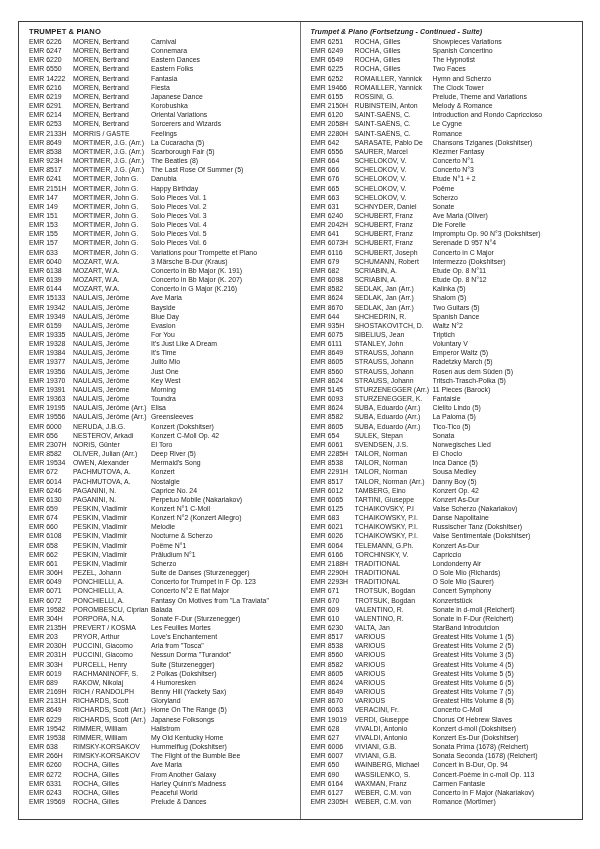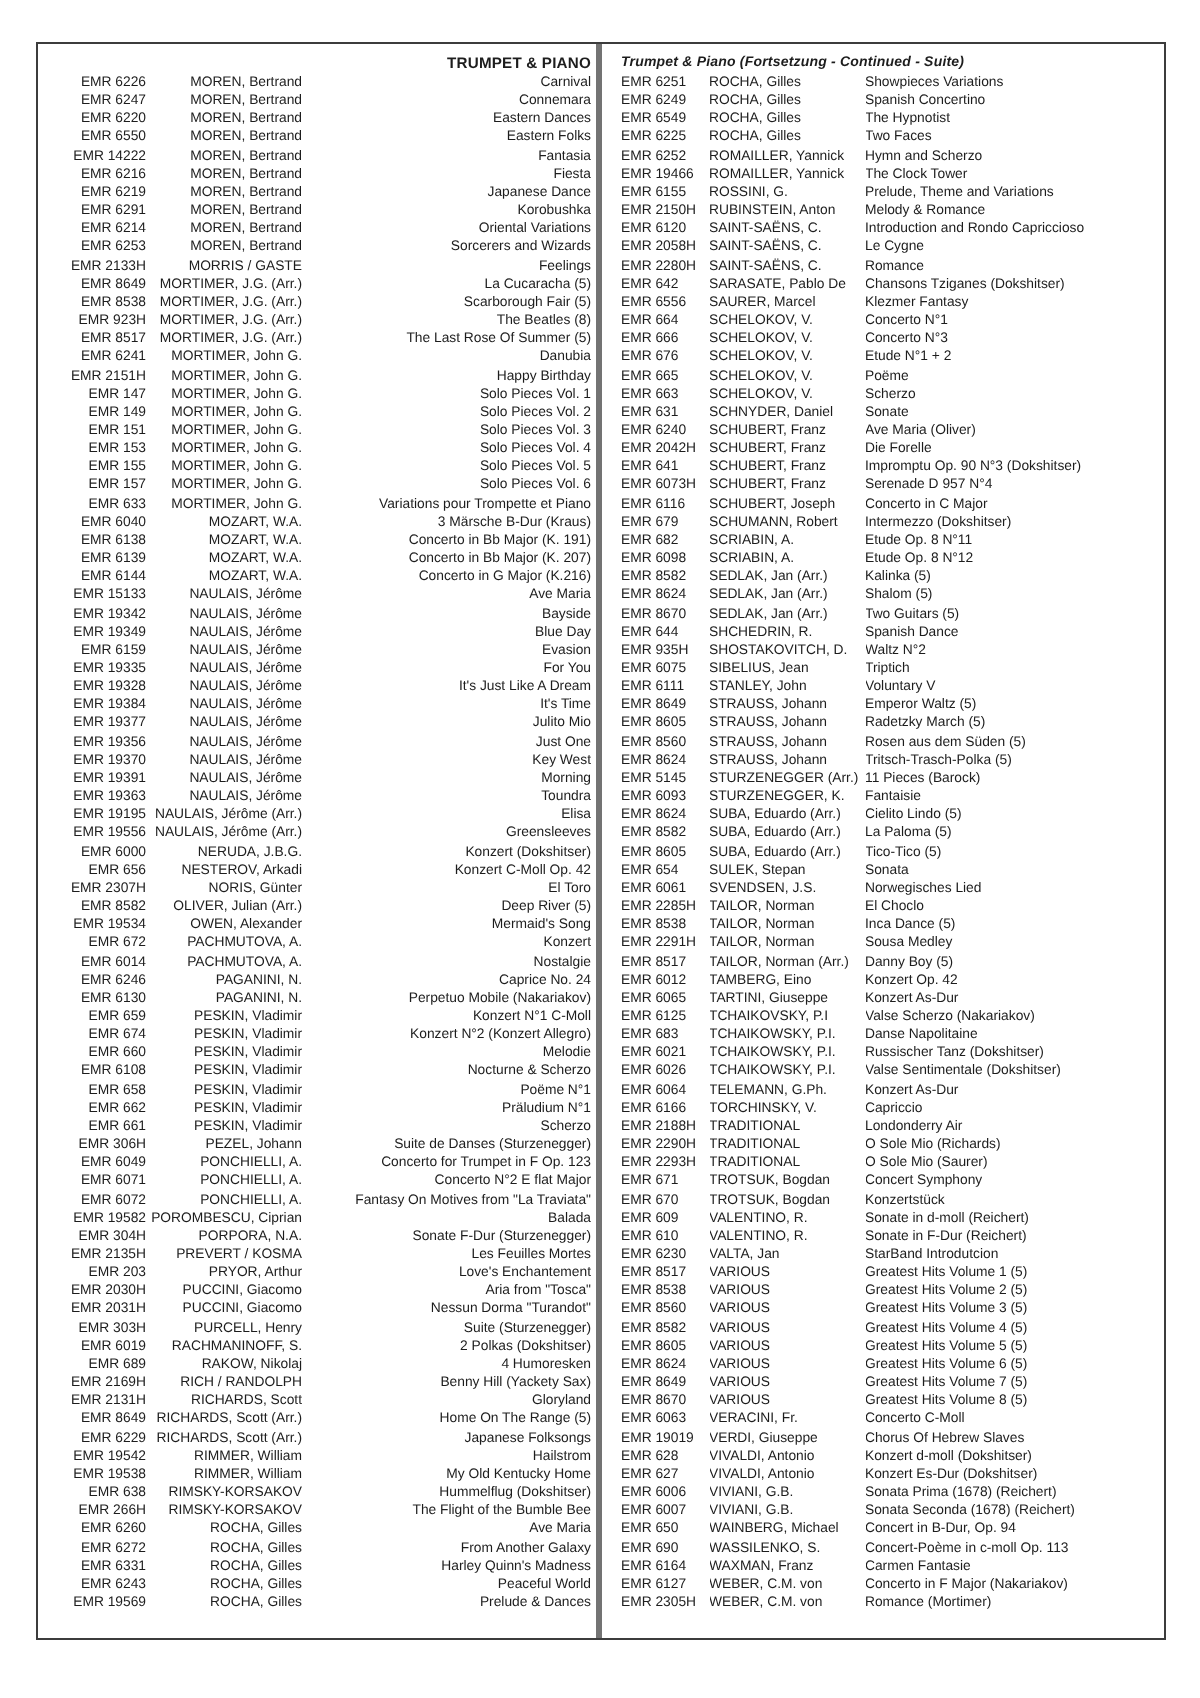--- a/index.html
+++ b/index.html
@@ -26,22 +26,21 @@
     display: flex;
     background: #ffffff;
   }
   .col {
     width: 50%;
     box-sizing: border-box;
     padding: 4px 2px 0 10px;
     overflow: hidden;
   }
   .col-left {
-    border-right: 3px solid #737373;
-    text-align: right;
+    border-right: 1px solid #737373;
   }
   .col-header {
     font-size: 7.6px;
     font-weight: bold;
     line-height: 11px;
     white-space: nowrap;
     letter-spacing: 0.1px;
   }
   .col-header.cont {
     font-style: italic;

